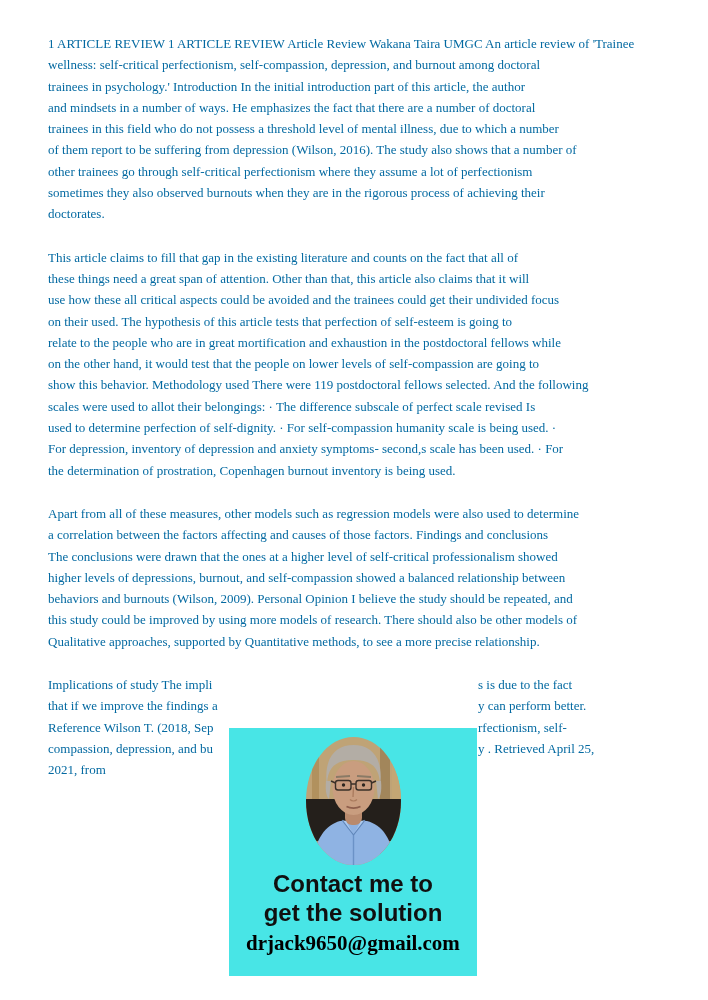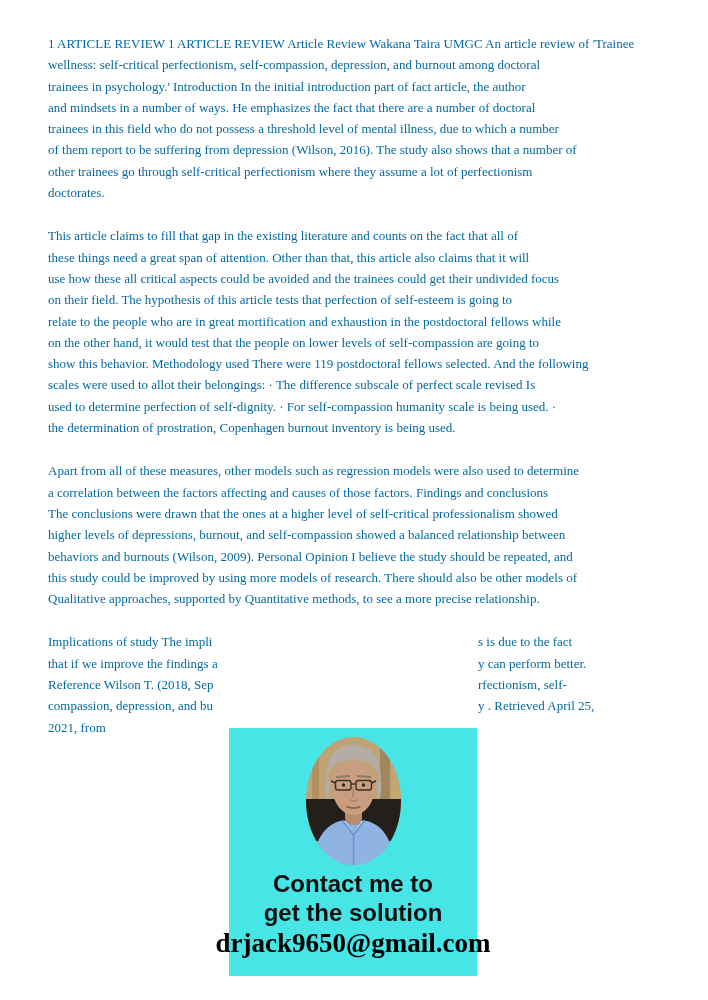--- a/index.html
+++ b/index.html
@@ -30,52 +30,54 @@
     text-align:center;
   }
   .portrait{margin-top:9px;display:block;}
   .contact-line{
     font-family:"Liberation Sans",sans-serif;
     font-weight:700;font-size:24px;line-height:29px;color:#101010;
   }
   .contact-line.first{margin-top:4px;}
   .email{
     font-family:"Liberation Serif",serif;
-    font-weight:700;font-size:27px;line-height:27px;color:#000000;
+    font-weight:700;font-size:21px;line-height:27px;color:#000000;
     margin-top:3px;
   }
 </style>
 </head>
 <body>
 
 <div class="page">
 
   <div class="doc">
 
     <div class="para">
       <div class="ln">1 ARTICLE REVIEW 1 ARTICLE REVIEW Article Review Wakana Taira UMGC An article review of 'Trainee</div>
       <div class="ln">wellness: self-critical perfectionism, self-compassion, depression, and burnout among doctoral</div>
-      <div class="ln">trainees in psychology.' Introduction In the initial introduction part of fact article, the author</div>
+      <div class="ln">trainees in psychology.' Introduction In the initial introduction part of this article, the author</div>
       <div class="ln">and mindsets in a number of ways. He emphasizes the fact that there are a number of doctoral</div>
       <div class="ln">trainees in this field who do not possess a threshold level of mental illness, due to which a number</div>
       <div class="ln">of them report to be suffering from depression (Wilson, 2016). The study also shows that a number of</div>
       <div class="ln">other trainees go through self-critical perfectionism where they assume a lot of perfectionism</div>
+      <div class="ln">sometimes they also observed burnouts when they are in the rigorous process of achieving their</div>
       <div class="ln">doctorates.</div>
     </div>
 
     <div class="para">
       <div class="ln">This article claims to fill that gap in the existing literature and counts on the fact that all of</div>
       <div class="ln">these things need a great span of attention. Other than that, this article also claims that it will</div>
       <div class="ln">use how these all critical aspects could be avoided and the trainees could get their undivided focus</div>
-      <div class="ln">on their field. The hypothesis of this article tests that perfection of self-esteem is going to</div>
+      <div class="ln">on their used. The hypothesis of this article tests that perfection of self-esteem is going to</div>
       <div class="ln">relate to the people who are in great mortification and exhaustion in the postdoctoral fellows while</div>
       <div class="ln">on the other hand, it would test that the people on lower levels of self-compassion are going to</div>
       <div class="ln">show this behavior. Methodology used There were 119 postdoctoral fellows selected. And the following</div>
       <div class="ln">scales were used to allot their belongings: · The difference subscale of perfect scale revised Is</div>
       <div class="ln">used to determine perfection of self-dignity. · For self-compassion humanity scale is being used. ·</div>
+      <div class="ln">For depression, inventory of depression and anxiety symptoms- second,s scale has been used. · For</div>
       <div class="ln">the determination of prostration, Copenhagen burnout inventory is being used.</div>
     </div>
 
     <div class="para">
       <div class="ln">Apart from all of these measures, other models such as regression models were also used to determine</div>
       <div class="ln">a correlation between the factors affecting and causes of those factors. Findings and conclusions</div>
       <div class="ln">The conclusions were drawn that the ones at a higher level of self-critical professionalism showed</div>
       <div class="ln">higher levels of depressions, burnout, and self-compassion showed a balanced relationship between</div>
       <div class="ln">behaviors and burnouts (Wilson, 2009). Personal Opinion I believe the study should be repeated, and</div>
       <div class="ln">this study could be improved by using more models of research. There should also be other models of</div>

